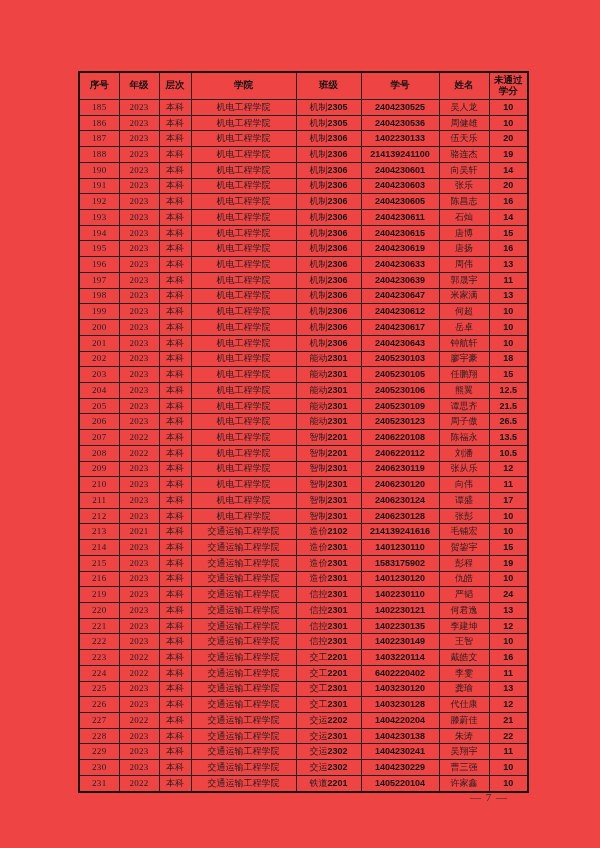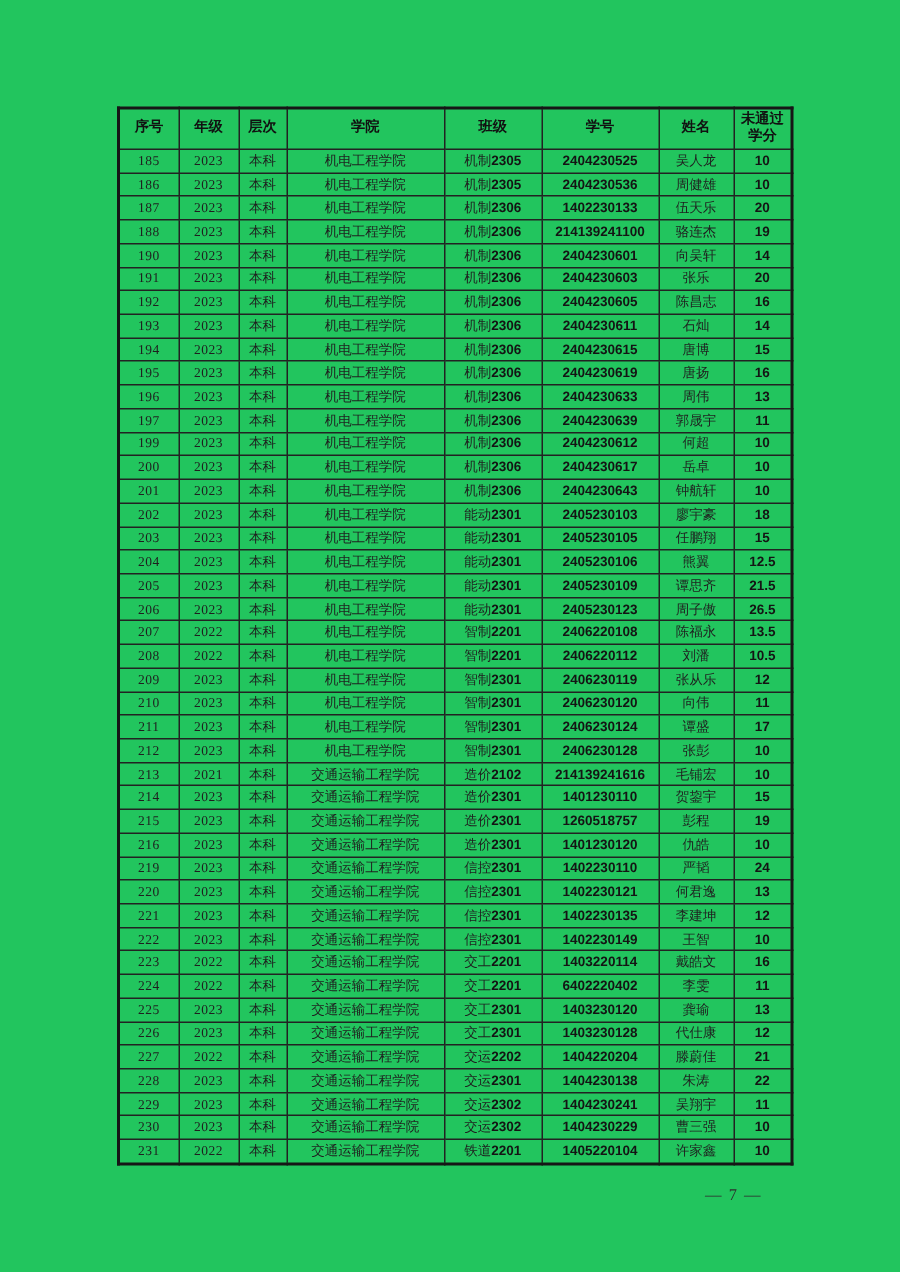--- a/index.html
+++ b/index.html
@@ -5,21 +5,21 @@
   html, body { margin: 0; padding: 0; }
   body {
     width: 600px; height: 848px;
     background: #ffffff;
     position: relative;
     font-family: "Liberation Serif", "DejaVu Serif", serif;
     color: #1b1b1b;
   }
   .page {
     position: absolute; inset: 0;
-    background: #22c55e;
+    background: #ef4444;
     overflow: hidden;
   }
   table.report {
     position: absolute;
     left: 78px; top: 71px;
     width: 449px;
     border-collapse: collapse;
     table-layout: fixed;
     border: 2px solid #161616;
   }
@@ -215,20 +215,30 @@
           <td class="c0">197</td>
           <td class="c1">2023</td>
           <td class="c2">本科</td>
           <td class="c3">机电工程学院</td>
           <td class="c4">机制<span class="num">2306</span></td>
           <td class="c5">2404230639</td>
           <td class="c6">郭晟宇</td>
           <td class="c7">11</td>
         </tr>
         <tr>
+          <td class="c0">198</td>
+          <td class="c1">2023</td>
+          <td class="c2">本科</td>
+          <td class="c3">机电工程学院</td>
+          <td class="c4">机制<span class="num">2306</span></td>
+          <td class="c5">2404230647</td>
+          <td class="c6">米家满</td>
+          <td class="c7">13</td>
+        </tr>
+        <tr>
           <td class="c0">199</td>
           <td class="c1">2023</td>
           <td class="c2">本科</td>
           <td class="c3">机电工程学院</td>
           <td class="c4">机制<span class="num">2306</span></td>
           <td class="c5">2404230612</td>
           <td class="c6">何超</td>
           <td class="c7">10</td>
         </tr>
         <tr>
@@ -380,21 +390,21 @@
           <td class="c5">1401230110</td>
           <td class="c6">贺鋆宇</td>
           <td class="c7">15</td>
         </tr>
         <tr>
           <td class="c0">215</td>
           <td class="c1">2023</td>
           <td class="c2">本科</td>
           <td class="c3">交通运输工程学院</td>
           <td class="c4">造价<span class="num">2301</span></td>
-          <td class="c5">1260518757</td>
+          <td class="c5">1583175902</td>
           <td class="c6">彭程</td>
           <td class="c7">19</td>
         </tr>
         <tr>
           <td class="c0">216</td>
           <td class="c1">2023</td>
           <td class="c2">本科</td>
           <td class="c3">交通运输工程学院</td>
           <td class="c4">造价<span class="num">2301</span></td>
           <td class="c5">1401230120</td>

